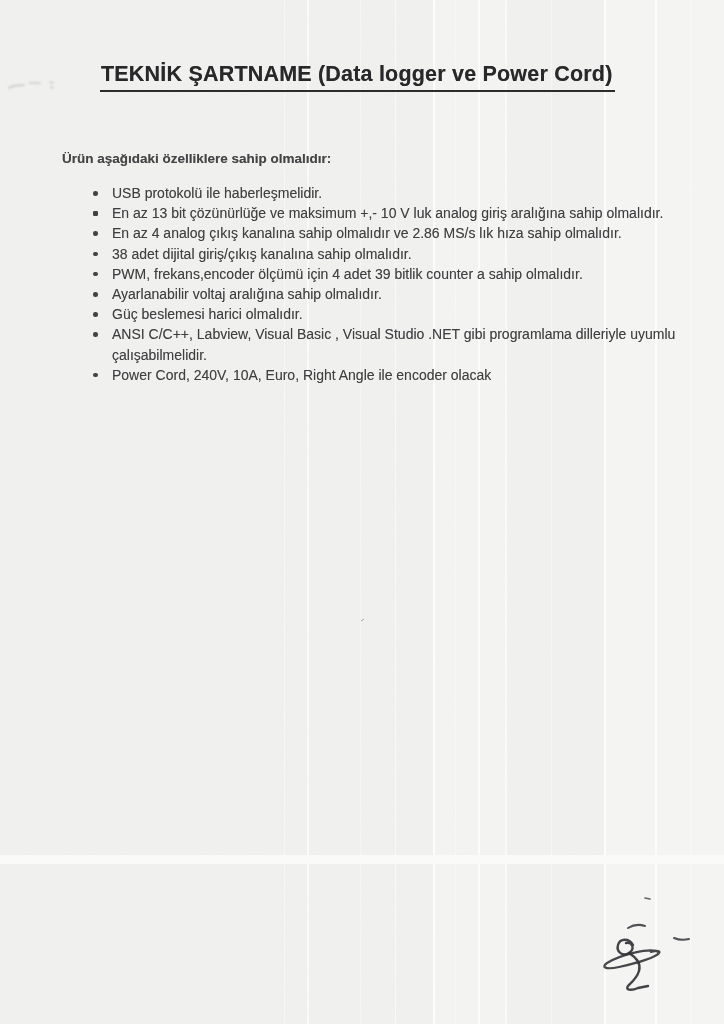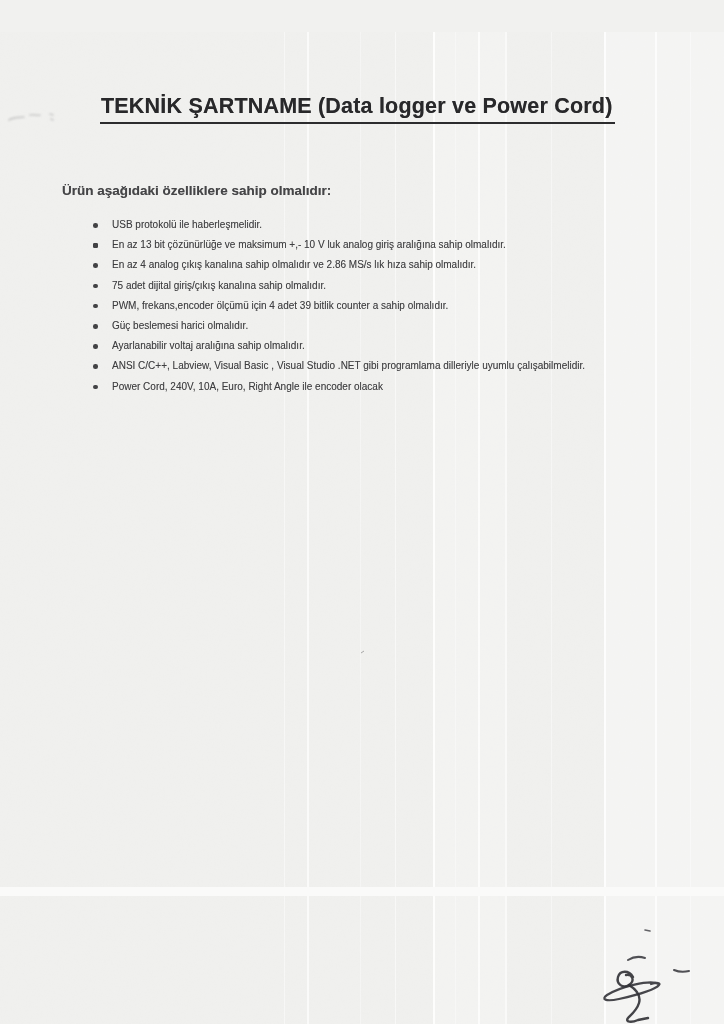--- a/index.html
+++ b/index.html
@@ -10,21 +10,21 @@
   html,body{margin:0;padding:0;}
   body{
     width:724px;height:1024px;
     background:var(--paper);
     font-family:"Liberation Sans", sans-serif;
     overflow:hidden;
     position:relative;
   }
   .page{
     position:absolute;inset:0;
-    width:724px;height:864px;margin-top:32px;
+    width:724px;height:864px;
   }
   
   .noise-svg{position:absolute;inset:0;opacity:.45;pointer-events:none;}
   
   .band{position:absolute;top:0;height:1024px;background:rgba(255,255,255,.22);pointer-events:none;}
   .streak{position:absolute;top:0;height:1024px;background:#ffffff;pointer-events:none;}
   .bottom-strip{position:absolute;left:0;bottom:0;width:724px;height:9px;background:#fafaf9;}
   
   .title{
     position:absolute;left:100px;top:62px;
@@ -39,21 +39,21 @@
   .intro{
     position:absolute;left:62px;top:151px;
     font-size:13.5px;font-weight:bold;color:#454547;
     text-shadow:0 0 .5px rgba(60,60,62,.45);
   }
   
   .req-list{
     position:absolute;left:92px;top:183px;
     width:600px;
     margin:0;padding:0;list-style:none;
-    font-size:10px;color:var(--ink);
+    font-size:14px;color:var(--ink);
     line-height:20.2px;
     text-shadow:0 0 .5px rgba(70,70,72,.4);
   }
   .req-list li{
     position:relative;
     padding-left:20px;
     margin:0;
   }
   .req-list li .dot{
     position:absolute;left:1px;top:8px;
@@ -110,24 +110,24 @@
   <div class="title">TEKNİK ŞARTNAME (Data logger ve Power Cord)</div>
 
   <div class="intro">Ürün aşağıdaki özelliklere sahip olmalıdır:</div>
 
   <ul class="req-list">
     <li><span class="dot"></span><span>USB protokolü ile haberleşmelidir.</span></li>
     <li><span class="dot"></span></li>
     <li><span class="dot"></span></li>
     <li><span class="dot"></span><span>En az 13 bit çözünürlüğe ve maksimum +,- 10 V luk analog giriş aralığına sahip olmalıdır.</span></li>
     <li><span class="dot"></span><span>En az 4 analog çıkış kanalına sahip olmalıdır ve 2.86 MS/s lık hıza sahip olmalıdır.</span></li>
-    <li><span class="dot"></span><span>75 adet dijital giriş/çıkış kanalına sahip olmalıdır.</span></li>
+    <li><span class="dot"></span><span>38 adet dijital giriş/çıkış kanalına sahip olmalıdır.</span></li>
     <li><span class="dot"></span><span>PWM, frekans,encoder ölçümü için 4 adet 39 bitlik counter a sahip olmalıdır.</span></li>
+    <li><span class="dot"></span><span>Ayarlanabilir voltaj aralığına sahip olmalıdır.</span></li>
     <li><span class="dot"></span><span>Güç beslemesi harici olmalıdır.</span></li>
-    <li><span class="dot"></span><span>Ayarlanabilir voltaj aralığına sahip olmalıdır.</span></li>
     <li><span class="dot"></span><span>ANSI C/C++, Labview, Visual Basic , Visual Studio .NET gibi programlama dilleriyle uyumlu çalışabilmelidir.</span></li>
     <li><span class="dot"></span><span>Power Cord, 240V, 10A, Euro, Right Angle ile encoder olacak</span></li>
   </ul>
 
   <svg class="speck-mid" viewBox="0 0 5 4">
     <path d="M1 3 L 4 1" stroke="#6a6a6c" stroke-width="1" fill="none"></path>
   </svg>
 
   <svg class="signature" viewBox="0 0 110 118">
     <g stroke="#333338" fill="none" stroke-linecap="round">

